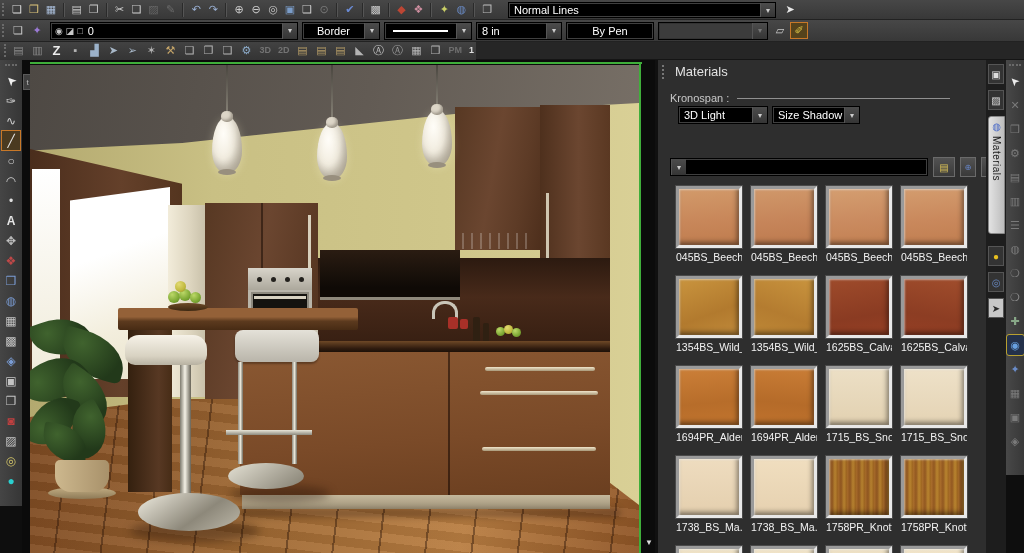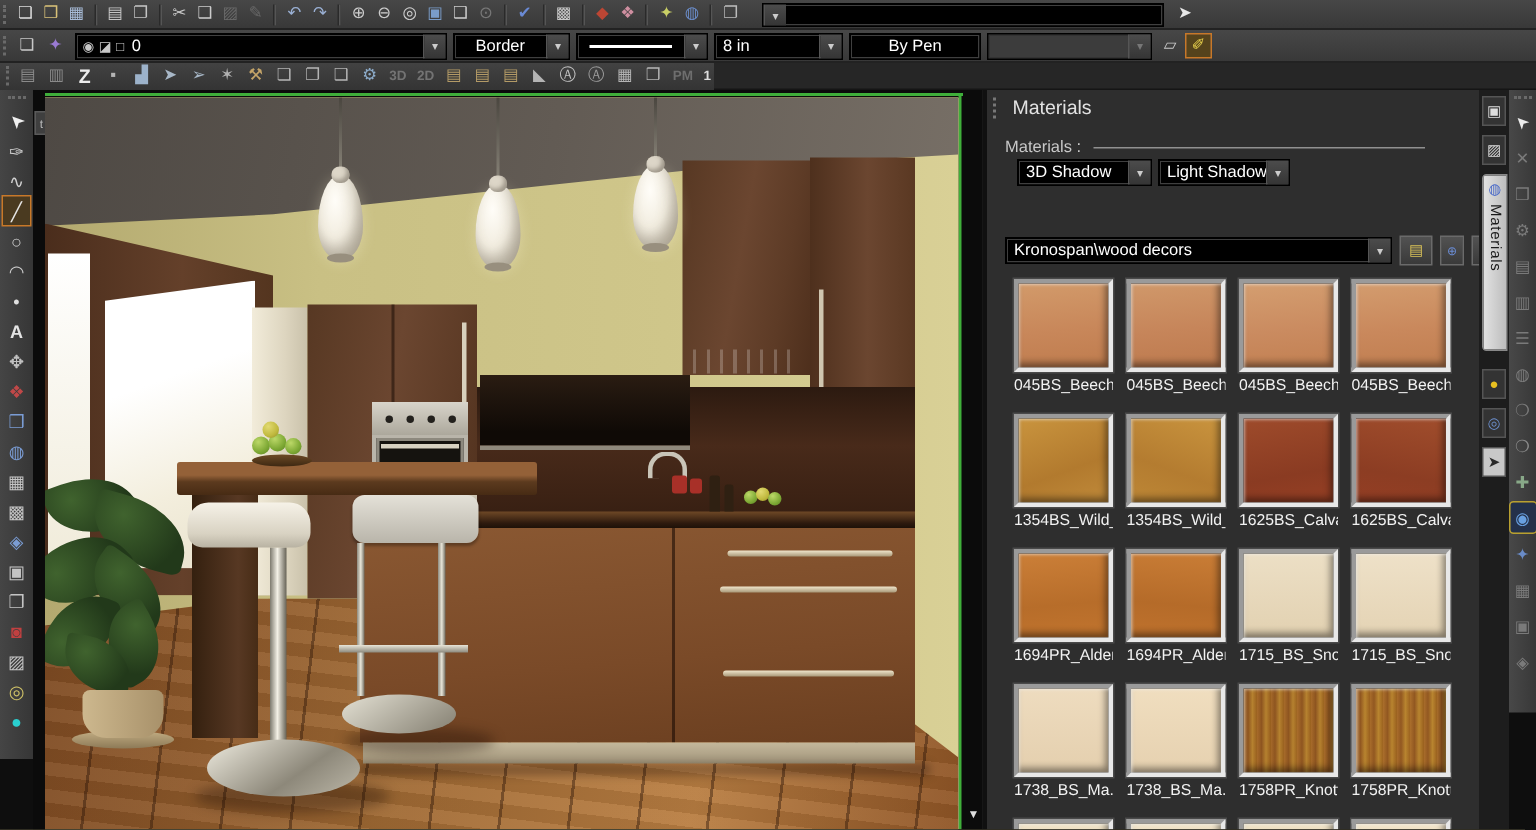--- a/index.html
+++ b/index.html
@@ -285,20 +285,21 @@
 
         <span class="tbi" style="color: rgb(201, 207, 102);">✦</span>
 
         <span class="tbi" style="color: rgb(106, 140, 200);">◍</span>
 
         <span class="tbi sep"></span>
 
         <span class="tbi" style="color: rgb(188, 188, 188);">❐</span>
       </div>
     <div class="combo" style="position:absolute;left:508px;top:2px;width:268px;height:16px">
+      <span class="val">Normal Lines</span>
       <span class="btn">▾</span>
     </div>
     <span class="tbi" style="position:absolute;left:782px;top:2px;color:#e8e8e8">➤</span>
   </div>
 
   <div class="trow" id="row2">
     <div class="grip"></div>
     <div class="ticons">
 
         <span class="tbi" style="color: rgb(200, 200, 200);">❏</span>
@@ -592,34 +593,33 @@
       </div>
     </div>
   </div>
 
   <div class="abs" id="materials-panel">
     <div id="mp-title-row">
       <div id="mp-grip"></div>
       <div id="mp-title">Materials</div>
     </div>
     <div id="thumb-row">
-      <span>Materials :</span>
+      <span>Kronospan :</span>
       <div class="hline"></div>
     </div>
     <div class="combo" id="combo-border">
-      <span class="val">3D Shadow</span>
+      <span class="val">3D Light</span>
       <span class="btn">▾</span>
     </div>
     <div class="combo" id="combo-shadow">
-      <span class="val">Light Shadow</span>
+      <span class="val">Size Shadow</span>
       <span class="btn">▾</span>
     </div>
     <div id="lib-row">
       <div class="combo" id="combo-lib">
-        <span class="val">Kronospan\wood decors</span>
         <span class="btn">▾</span>
       </div>
       <div class="mini-btn">▤</div>
       <div class="mini-btn sm">⊕</div>
       <div class="mini-btn sm">➤</div>
     </div>
     <div id="swatch-grid">
 
         <div class="cell">
           <div class="sw" title="045BS_Beech..." style="background: linear-gradient(175deg, rgb(210, 154, 106), rgb(200, 135, 90) 55%, rgb(191, 124, 78));"></div>

